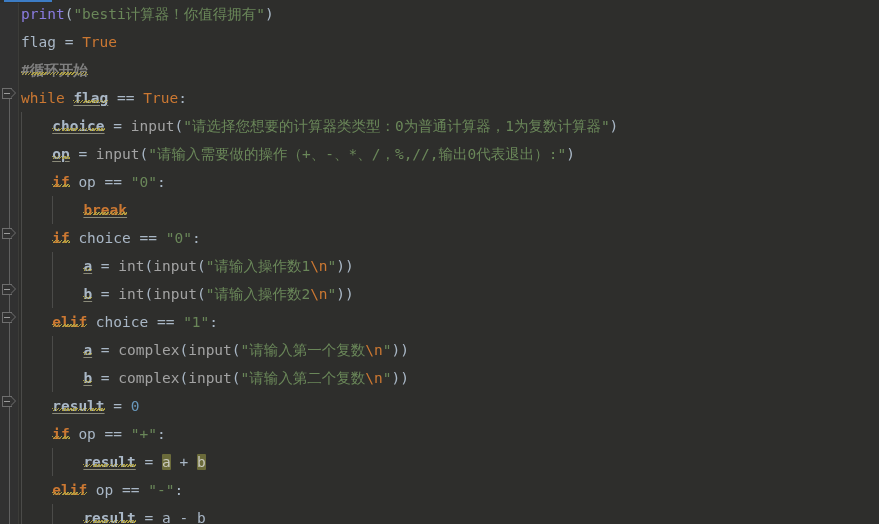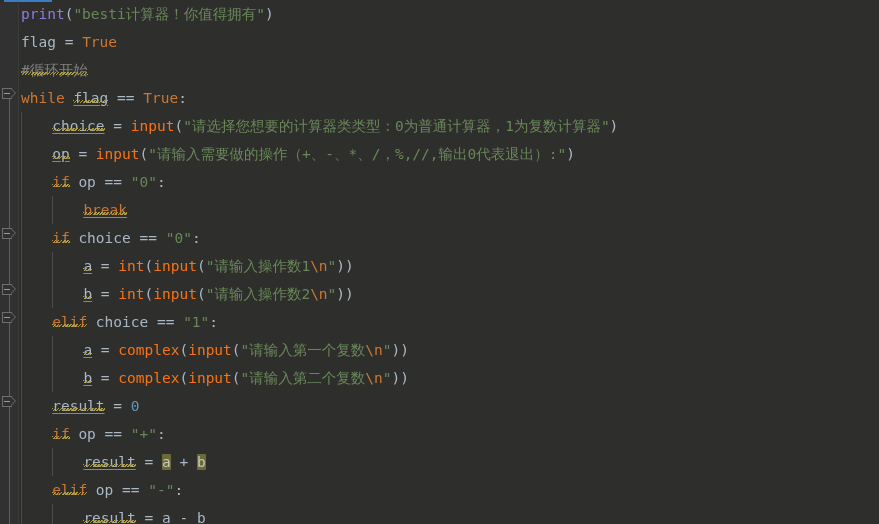--- a/index.html
+++ b/index.html
@@ -126,33 +126,34 @@
     position: absolute;
     top: 0;
     width: 1px;
     height: 28px;
     background: #4b4b49;
   }
 
   
   .kw     { color: #cc7832; }            
   .fn     { color: #8a7ce0; }            
-  .fn2    { color: #f97316; }            
+  .fn2    { color: #a3a3a3; }            
   .str    { color: #6a8759; }            
   .num    { color: #6897bb; }            
   .esc    { color: #cc7832; }            
   .id     { color: #a9b7c6; }            
   .op     { color: #a9b7c6; }            
   .cmt    { color: #808080; }            
   .strnum { color: #6a8759; }
 
   
   .uline  { text-decoration: underline; text-decoration-color: #8a8a7a; text-underline-offset: 2px; }
   .wavy {
     position: relative;
+    font-weight: bold;
   }
   .wavy::after {
     content: "";
     position: absolute;
     left: 0;
     right: 0;
     bottom: 3px;
     height: 3px;
     background-image:
       repeating-linear-gradient(135deg,

